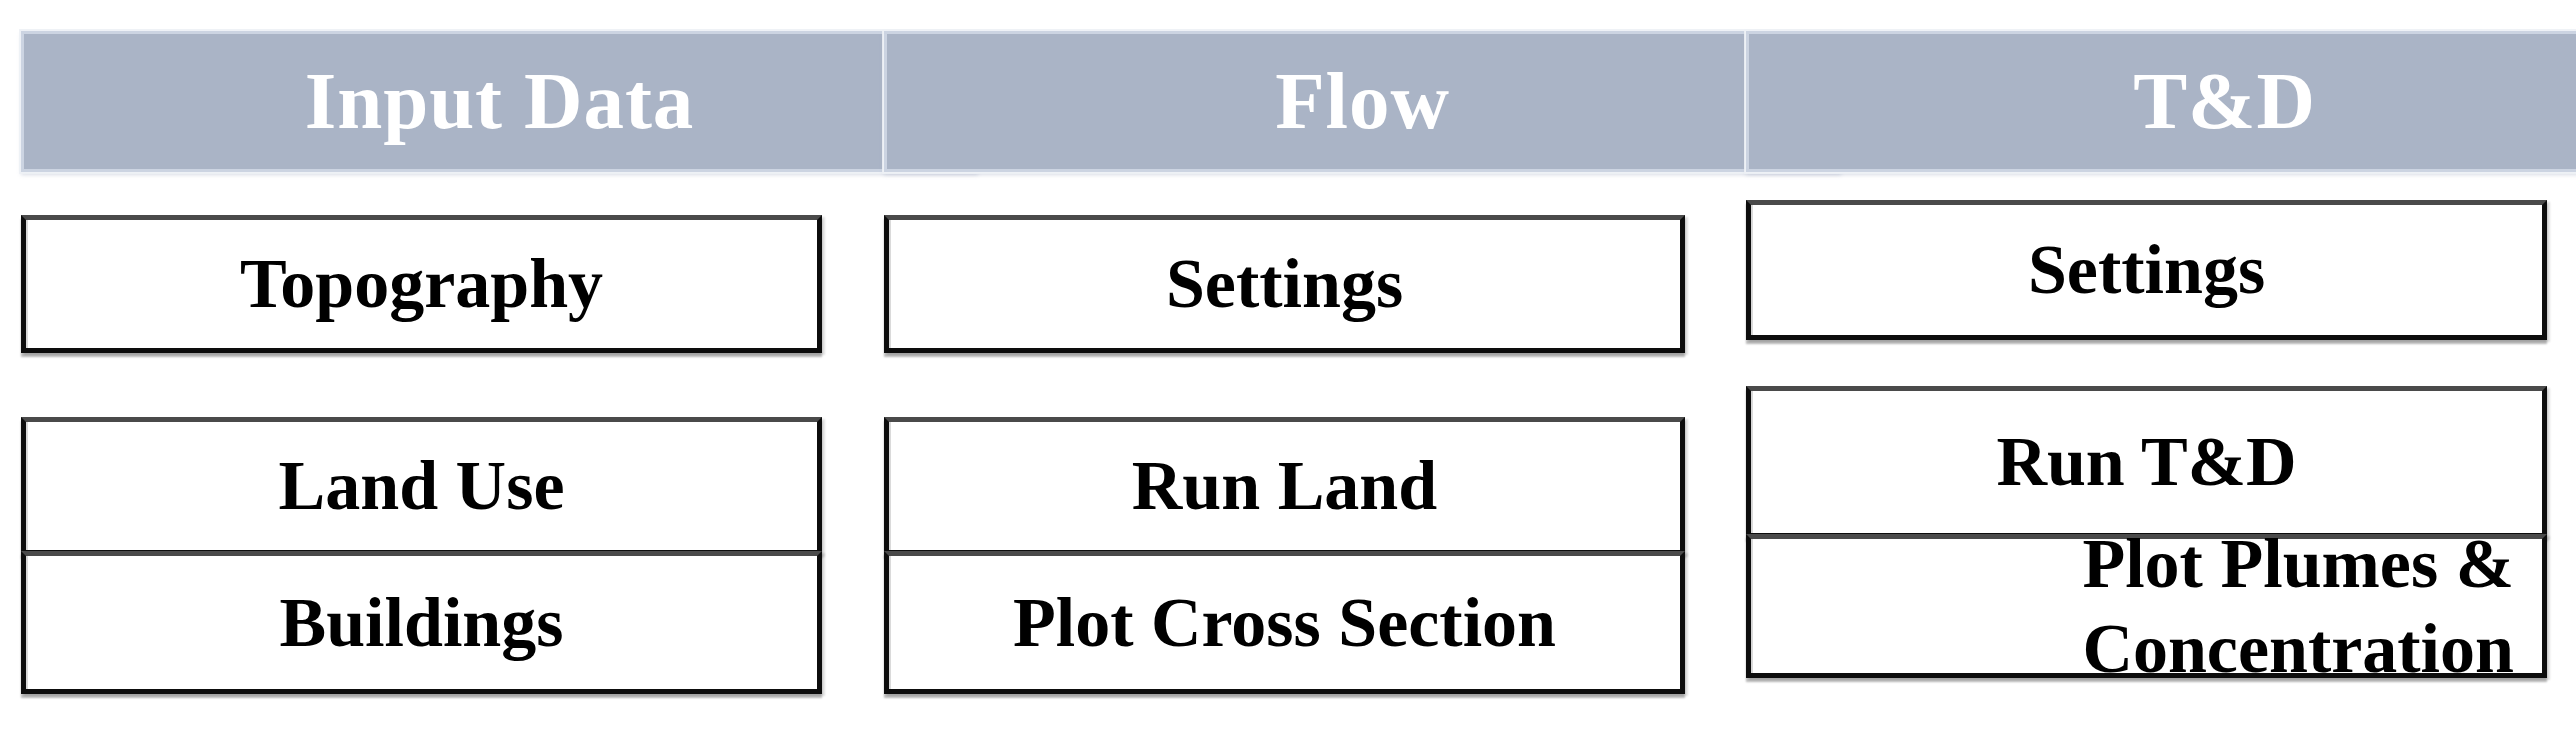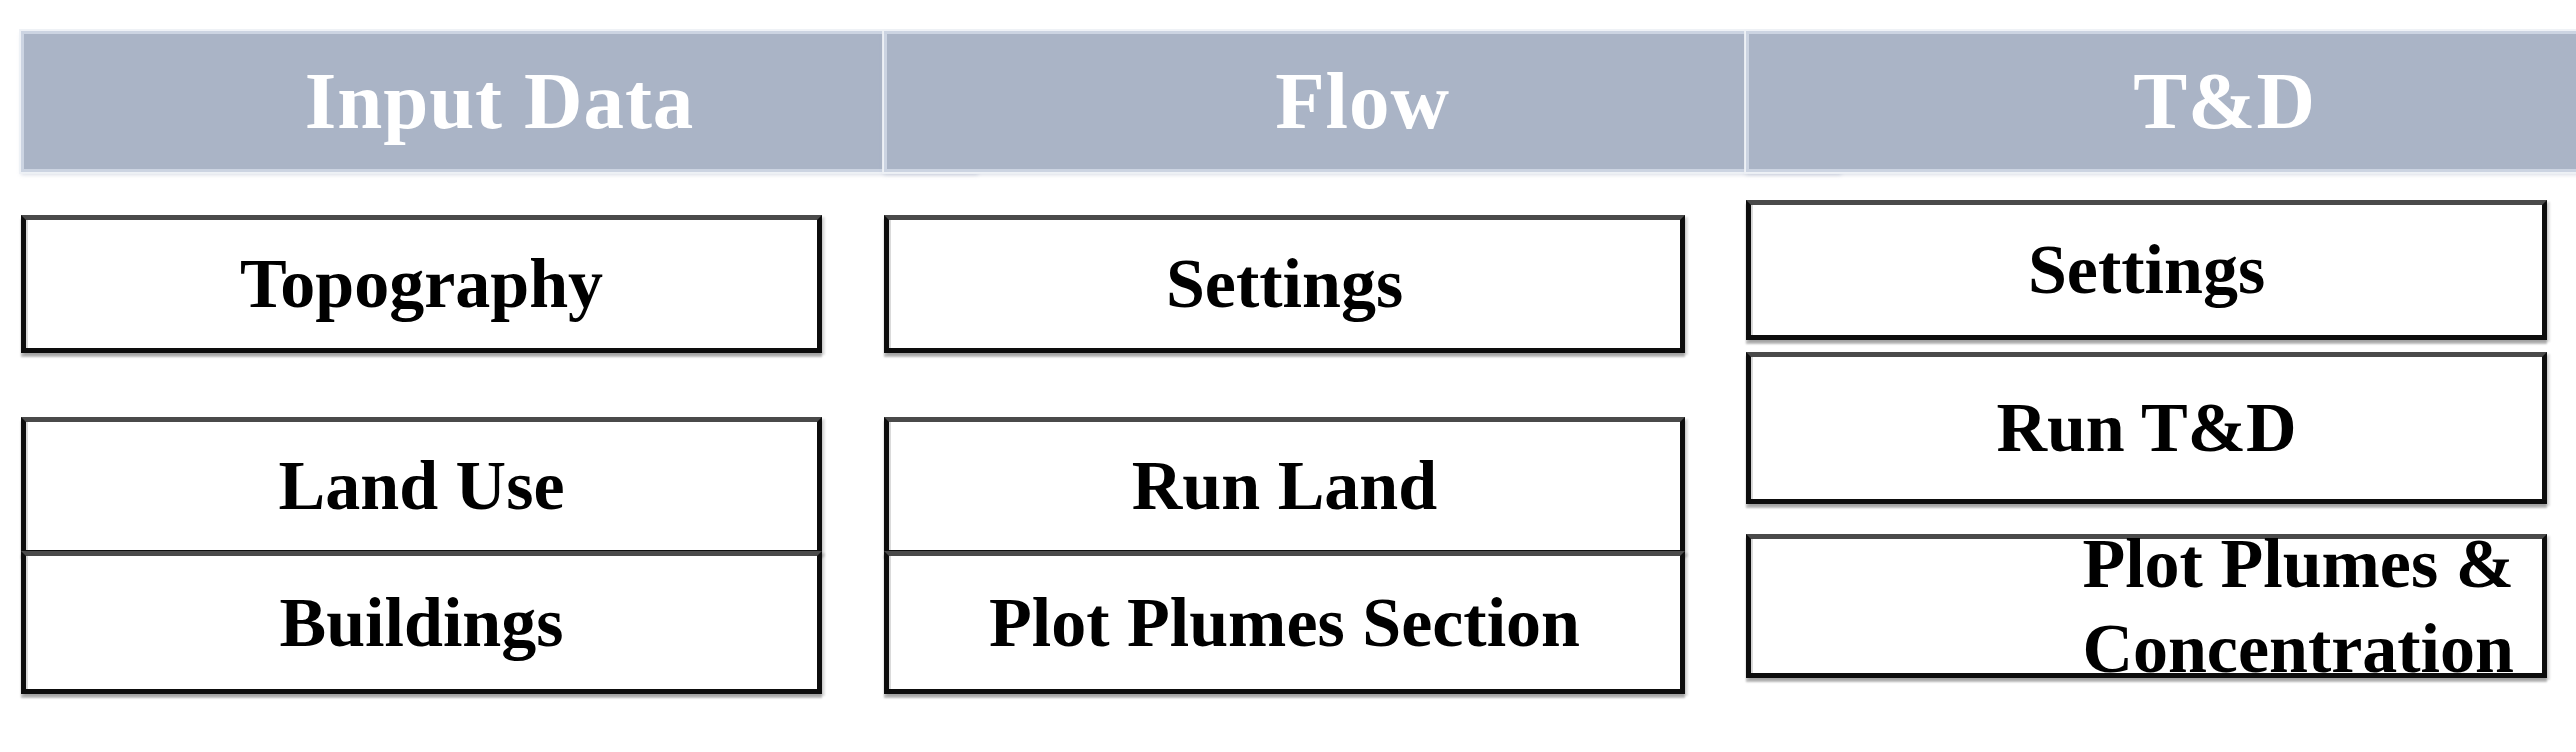--- a/index.html
+++ b/index.html
@@ -65,40 +65,40 @@
     padding: 14px 28px;
     cursor: pointer;
     font-family: inherit;
   }
   
   .r1 { top: 215px; height: 138px; }
   .r2 { top: 417px; height: 138px; }
   .r3 { top: 551px; height: 143px; }
   
   #col-td .r1 { top: 200px; height: 140px; }
-  #col-td .r2 { top: 352px; height: 152px; }
+  #col-td .r2 { top: 386px; height: 152px; }
   #col-td .r3 { top: 534px; height: 144px; text-align: right; }
 </style>
 </head>
 <body>
 
 <div class="canvas">
 
   <section class="col" id="col-input">
     <div class="hdr">Input Data</div>
     <button class="btn r1">Topography</button>
     <button class="btn r2">Land Use</button>
     <button class="btn r3">Buildings</button>
   </section>
 
   <section class="col" id="col-flow">
     <div class="hdr">Flow</div>
     <button class="btn r1">Settings</button>
     <button class="btn r2">Run Land</button>
-    <button class="btn r3">Plot Plumes Section</button>
+    <button class="btn r3">Plot Cross Section</button>
   </section>
 
   <section class="col" id="col-td">
     <div class="hdr">T&amp;D</div>
     <button class="btn r1">Settings</button>
     <button class="btn r2">Run T&amp;D</button>
     <button class="btn r3">Plot Plumes &amp; Concentration</button>
   </section>
 
 </div>

